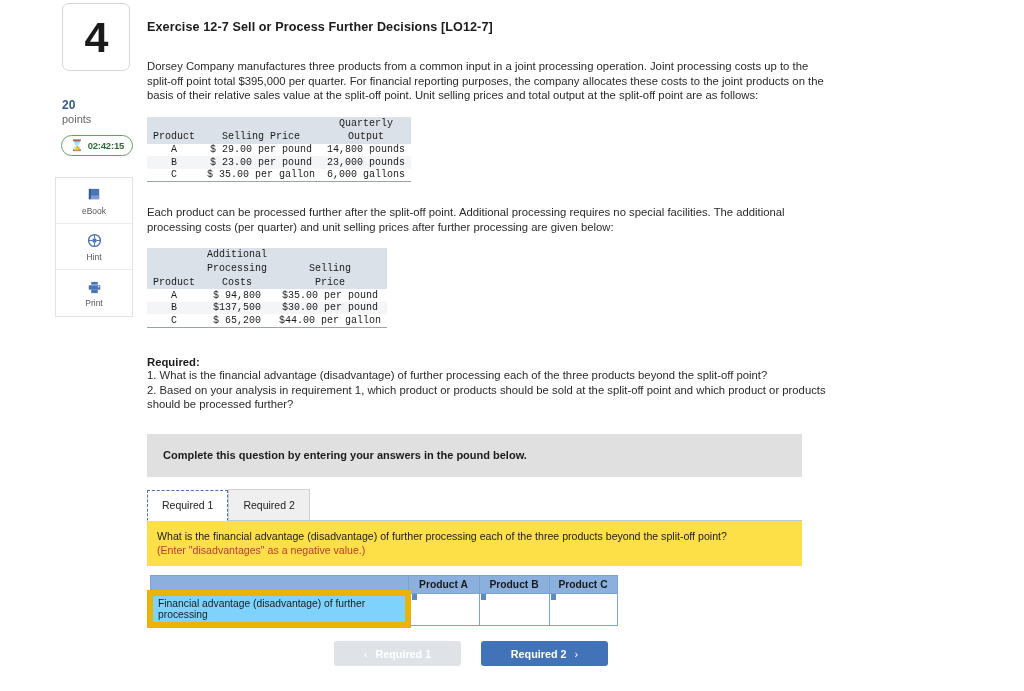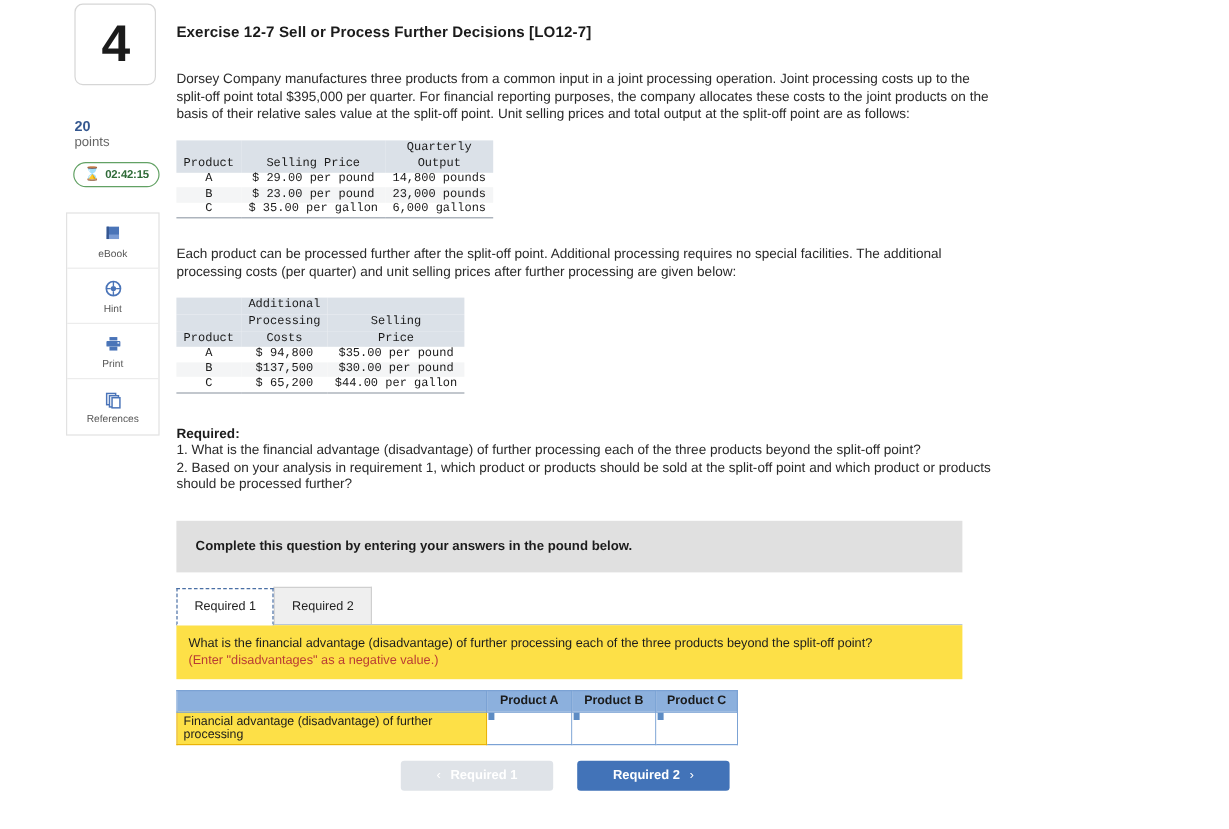--- a/index.html
+++ b/index.html
@@ -120,21 +120,21 @@
   .ans-table {
     border-collapse: collapse; margin-top: 9px; table-layout: fixed;
   }
   .ans-table th {
     background: #8cb0dd; border: 1px solid #7ba2d4;
     font-size: 10.3px; font-weight: 700; color: #1b1b1b;
     height: 18px; text-align: center;
   }
   .ans-table th.rowhead { background: #8cb0dd; border: 1px solid #7ba2d4; }
   .ans-table td.label {
-    border: 1px solid #eab308; background: #fde047;
+    border: 6px solid #eab308; background: #7dd3fc;
     font-size: 10.3px; color: #1b1b1b; padding: 2px 4px 2px 5px;
     height: 19px;
   }
   .ans-table td.input {
     border: 1px solid #7ba2d4; background: #fff; height: 19px;
     position: relative;
   }
   .ans-table td.input::before {
     content: ""; position: absolute; left: 1px; top: 0px;
     width: 5px; height: 6px; background: #5d8cc4;
@@ -200,30 +200,20 @@
           <svg width="15" height="15" viewBox="0 0 16 16">
             <rect x="4.5" y="2" width="7" height="3" fill="#4a74b8"></rect>
             <rect x="1.8" y="5.5" width="12.4" height="5" rx="0.8" fill="#4a74b8"></rect>
             <rect x="4.5" y="10.5" width="7" height="3.5" fill="#4a74b8"></rect>
             <rect x="11.6" y="6.6" width="1.6" height="1.2" fill="#ffffff"></rect>
           </svg>
         </span>
         <span class="tool-lbl">Print</span>
       </div>
 
-      <div class="tool">
-        <span class="tool-ico">
-          <svg width="15" height="15" viewBox="0 0 16 16">
-            <rect x="2" y="2" width="8" height="10" fill="none" stroke="#4a74b8" stroke-width="1.3"></rect>
-            <rect x="4.5" y="4" width="8" height="10" fill="#ffffff" stroke="#4a74b8" stroke-width="1.3"></rect>
-            <rect x="6.8" y="5.8" width="7" height="9" fill="#ffffff" stroke="#4a74b8" stroke-width="1.3"></rect>
-          </svg>
-        </span>
-        <span class="tool-lbl">References</span>
-      </div>
 
     </div>
   </div>
 
   <div class="main">
 
     <div class="ex-title">Exercise 12-7 Sell or Process Further Decisions [LO12-7]</div>
 
     <div class="para">Dorsey Company manufactures three products from a common input in a joint processing operation. Joint processing costs up to the split-off point total $395,000 per quarter. For financial reporting purposes, the company allocates these costs to the joint products on the basis of their relative sales value at the split-off point. Unit selling prices and total output at the split-off point are as follows:</div>
 

